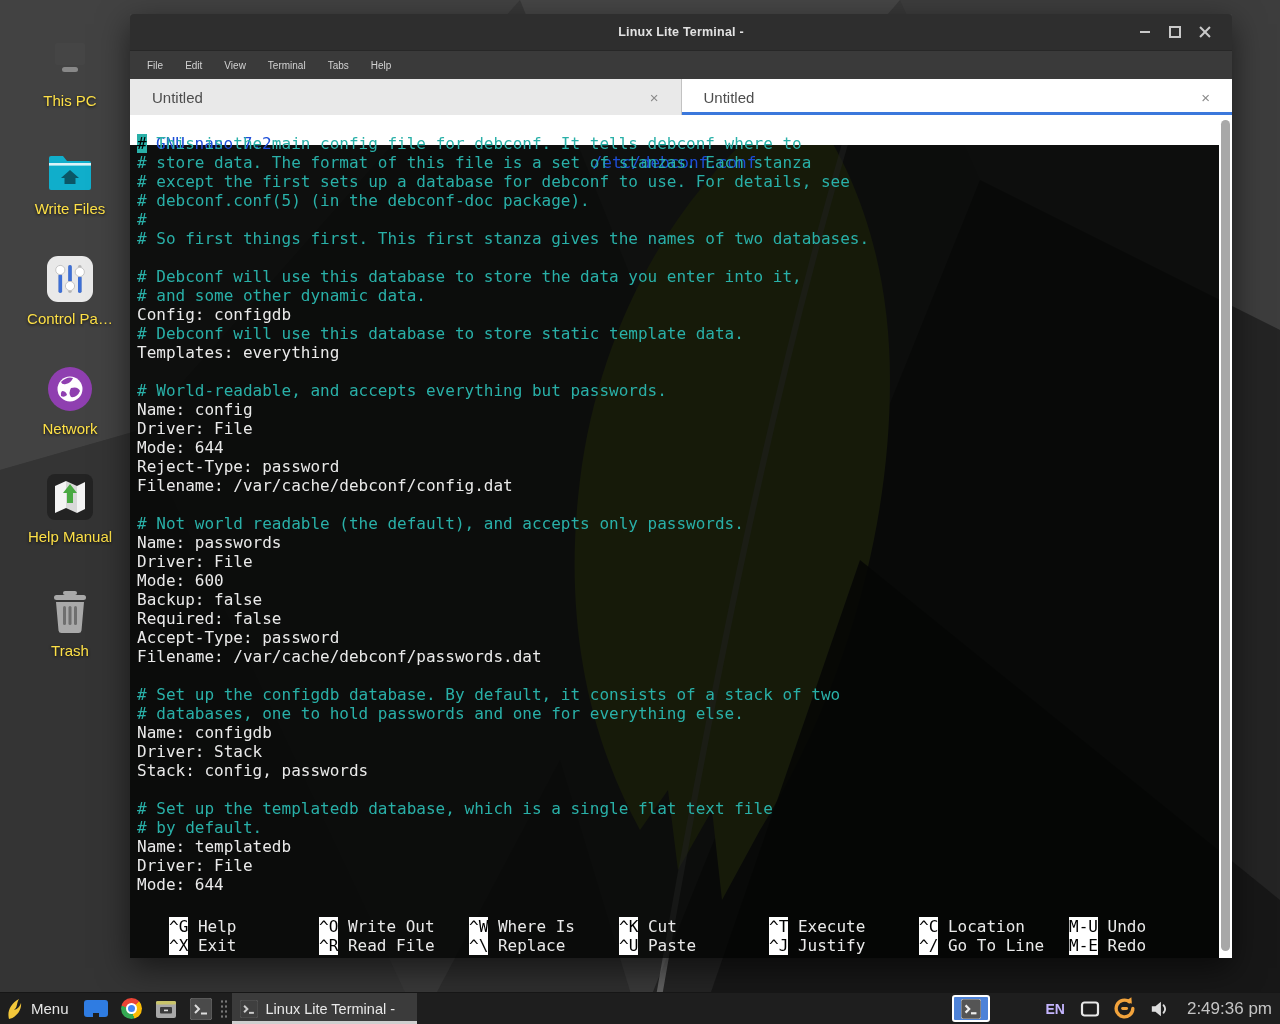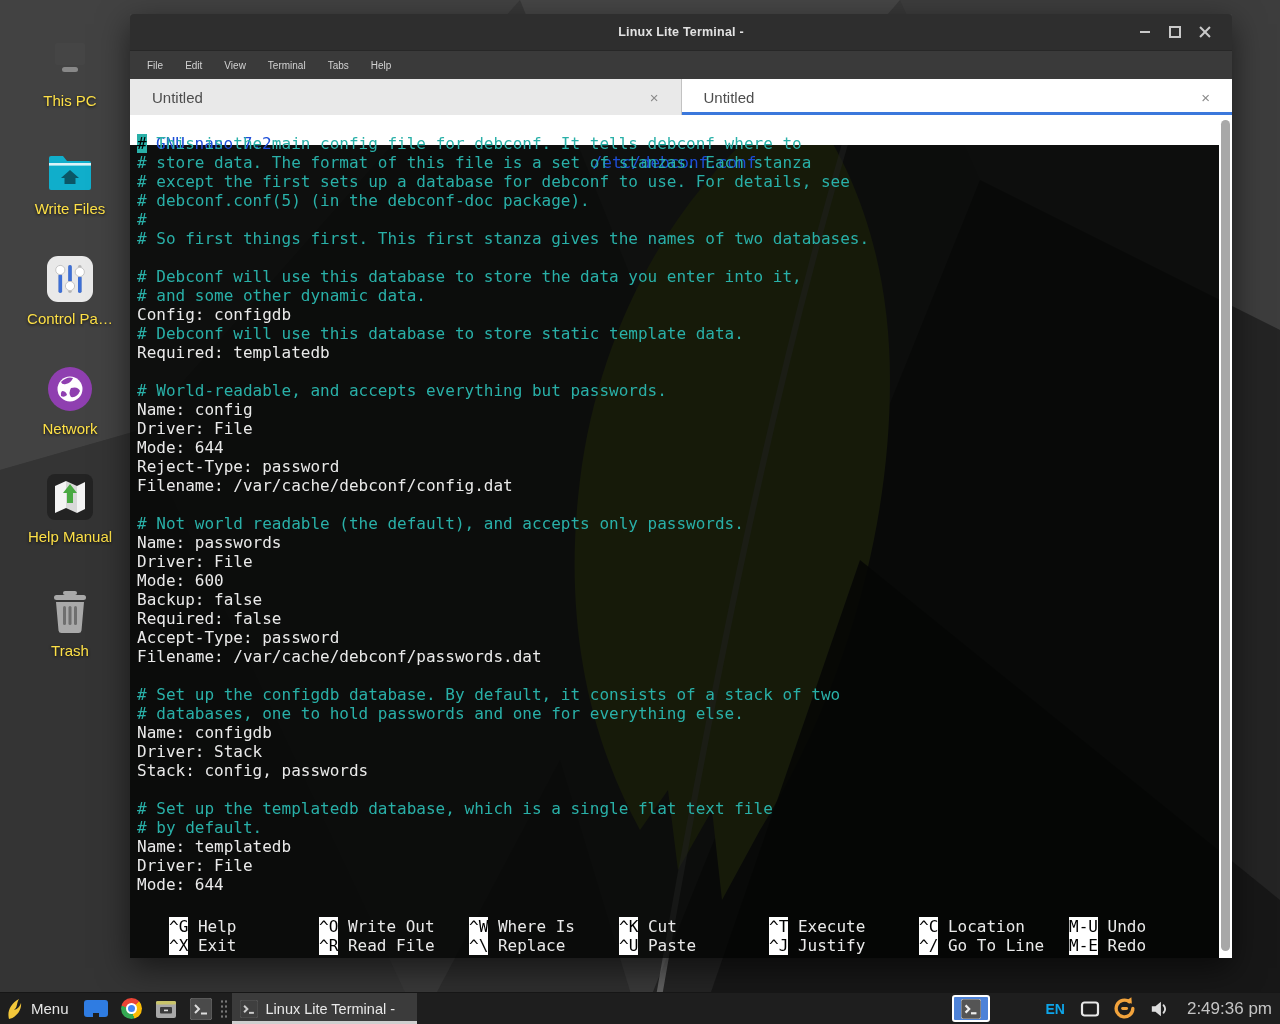--- a/index.html
+++ b/index.html
@@ -67,21 +67,21 @@
   .chrome::before{content:"";position:absolute;left:5px;top:5px;width:11px;height:11px;border-radius:50%;background:#fff;}
   .chrome::after{content:"";position:absolute;left:7px;top:7px;width:7px;height:7px;border-radius:50%;background:#4285f4;}
   .tb-handle{width:8px;height:20px;margin:0 4px 0 2px;
     background:radial-gradient(circle,#777 1px,transparent 1.3px);background-size:4px 5px;}
   .tb-winbtn{display:flex;align-items:center;height:100%;background:#3b3b3b;
     padding:0 22px 0 8px;box-shadow:inset 0 -3px 0 #cfcfcf;}
   .tb-winbtn .lbl{color:#e8e8e8;font-size:14.5px;margin-left:8px;}
   .tray{margin-left:auto;display:flex;align-items:center;padding-right:8px;}
   .tray-term{width:38px;height:27px;background:#4d82d8;border:2px solid #ffffff;border-radius:3px;
     display:flex;align-items:center;justify-content:center;box-sizing:border-box;margin-right:46px;}
-  .tray-en{color:#0ea5e9;font-size:14px;font-weight:bold;margin:0 9px;}
+  .tray-en{color:#c4b5fd;font-size:14px;font-weight:bold;margin:0 9px;}
   .tray .ti{display:flex;align-items:center;margin:0 6px;}
   .clock{color:#c4c4c4;font-size:17px;margin-left:10px;white-space:nowrap;}
 </style>
 </head>
 <body>
 
 <svg id="wallpaper" width="1280" height="1024" viewBox="0 0 1280 1024">
   <rect width="1280" height="1024" fill="#383838"></rect>
   <polygon points="0,0 520,0 140,430 0,470" fill="#424242"></polygon>
   <polygon points="520,0 900,0 640,300" fill="#464646"></polygon>
@@ -220,21 +220,21 @@
         <div class="term-line c"># store data. The format of this file is a set of stanzas. Each stanza</div>
         <div class="term-line c"># except the first sets up a database for debconf to use. For details, see</div>
         <div class="term-line c"># debconf.conf(5) (in the debconf-doc package).</div>
         <div class="term-line c">#</div>
         <div class="term-line c"># So first things first. This first stanza gives the names of two databases.</div>
         <div class="term-line"></div>
         <div class="term-line c"># Debconf will use this database to store the data you enter into it,</div>
         <div class="term-line c"># and some other dynamic data.</div>
         <div class="term-line">Config: configdb</div>
         <div class="term-line c"># Debconf will use this database to store static template data.</div>
-        <div class="term-line">Required: templatedb</div>
+        <div class="term-line">Templates: everything</div>
         <div class="term-line"></div>
         <div class="term-line c"># World-readable, and accepts everything but passwords.</div>
         <div class="term-line">Name: config</div>
         <div class="term-line">Driver: File</div>
         <div class="term-line">Mode: 644</div>
         <div class="term-line">Reject-Type: password</div>
         <div class="term-line">Filename: /var/cache/debconf/config.dat</div>
         <div class="term-line"></div>
         <div class="term-line c"># Not world readable (the default), and accepts only passwords.</div>
         <div class="term-line">Name: passwords</div>

